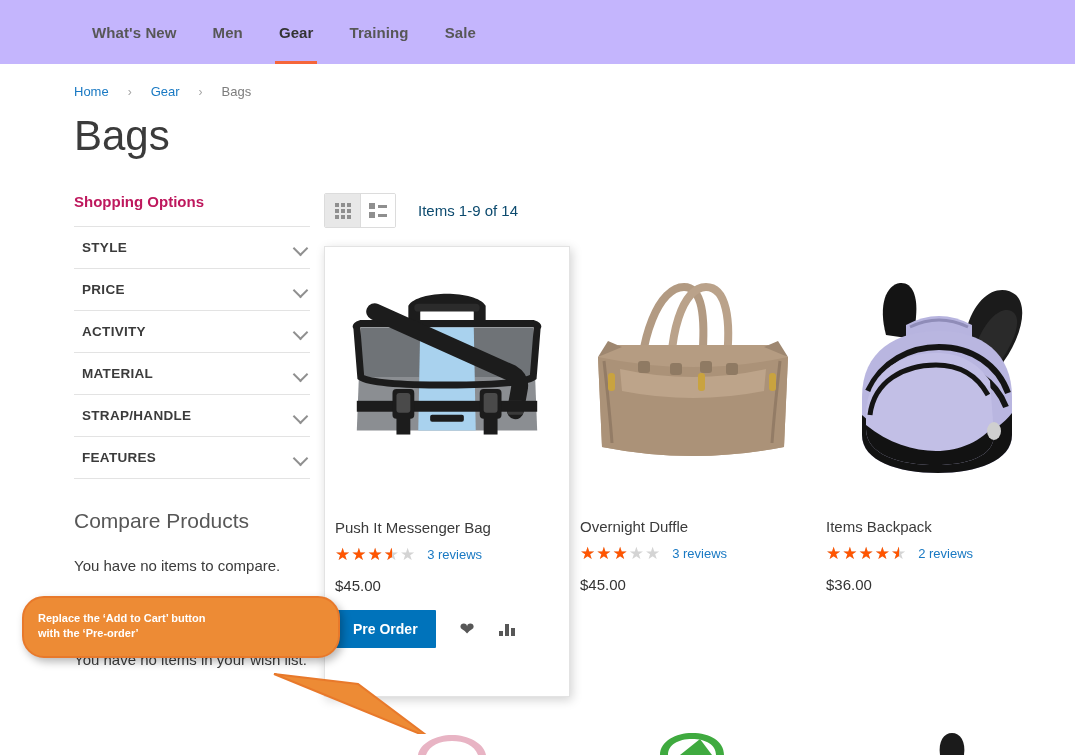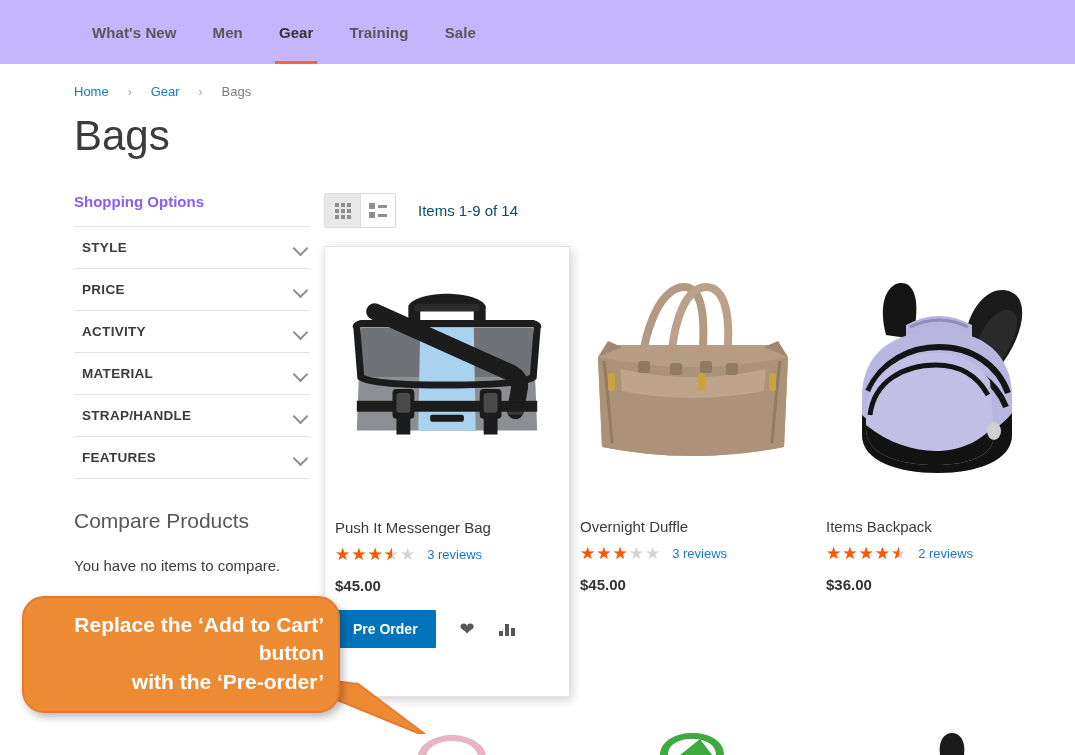--- a/index.html
+++ b/index.html
@@ -67,21 +67,21 @@
 
   
   .columns { display: flex; margin-top: 34px; }
   .sidebar { width: 310px; padding-left: 74px; flex: none; }
   .content { flex: 1; padding-left: 14px; }
 
   
   .shopopt-title {
     font-size: 15px;
     font-weight: bold;
-    color: #8b5cf6;
+    color: #be185d;
     padding-bottom: 16px;
   }
   .filters { width: 236px; }
   .filter {
     display: flex;
     align-items: center;
     justify-content: space-between;
     border-top: 1px solid #e3e3e3;
     padding: 13px 2px 13px 8px;
     font-size: 13.5px;
@@ -172,21 +172,21 @@
   .prow { display:flex; align-items:center; gap:11px; margin-top: 10px; }
   .stars { position: relative; font-size: 17px; line-height:1; letter-spacing: 1px; white-space: nowrap; }
   .stars .empty { color: #d4d4d4; }
   .stars .fill {
     position:absolute; left:0; top:0;
     color: #ff5501;
     overflow:hidden;
     white-space: nowrap;
   }
   .reviews { font-size: 13px; color: #1979c3; cursor: pointer; }
-  .price { font-size: 15px; font-weight: bold; color: #333333; margin-top: 14px; }
+  .price { font-size: 15px; font-weight: normal; color: #333333; margin-top: 14px; }
 
   .actions { display:flex; align-items:center; gap: 24px; margin-top: 16px; }
   .btn-pre {
     background: #0073bb;
     color: #ffffff;
     border: none;
     font-family: "Liberation Sans", sans-serif;
     font-size: 14px;
     font-weight: bold;
     padding: 11px 18px;
@@ -207,23 +207,23 @@
     pointer-events: none;
   }
   .callout {
     position: relative;
     width: 318px;
     background: #ed8b35;
     border: 2px solid #e8792b;
     border-radius: 22px;
     padding: 13px 14px 15px 14px;
     color: #ffffff;
-    font-size: 21px;
+    font-size: 11px;
     font-weight: bold;
-    text-align: right;
+    text-align: left;
     line-height: 1.35;
     box-shadow: 3px 4px 9px rgba(0,0,0,.28);
     z-index: 2;
   }
 
   
   .peek {
     position: absolute;
     left: 0; right: 0; bottom: 0;
     height: 30px;

